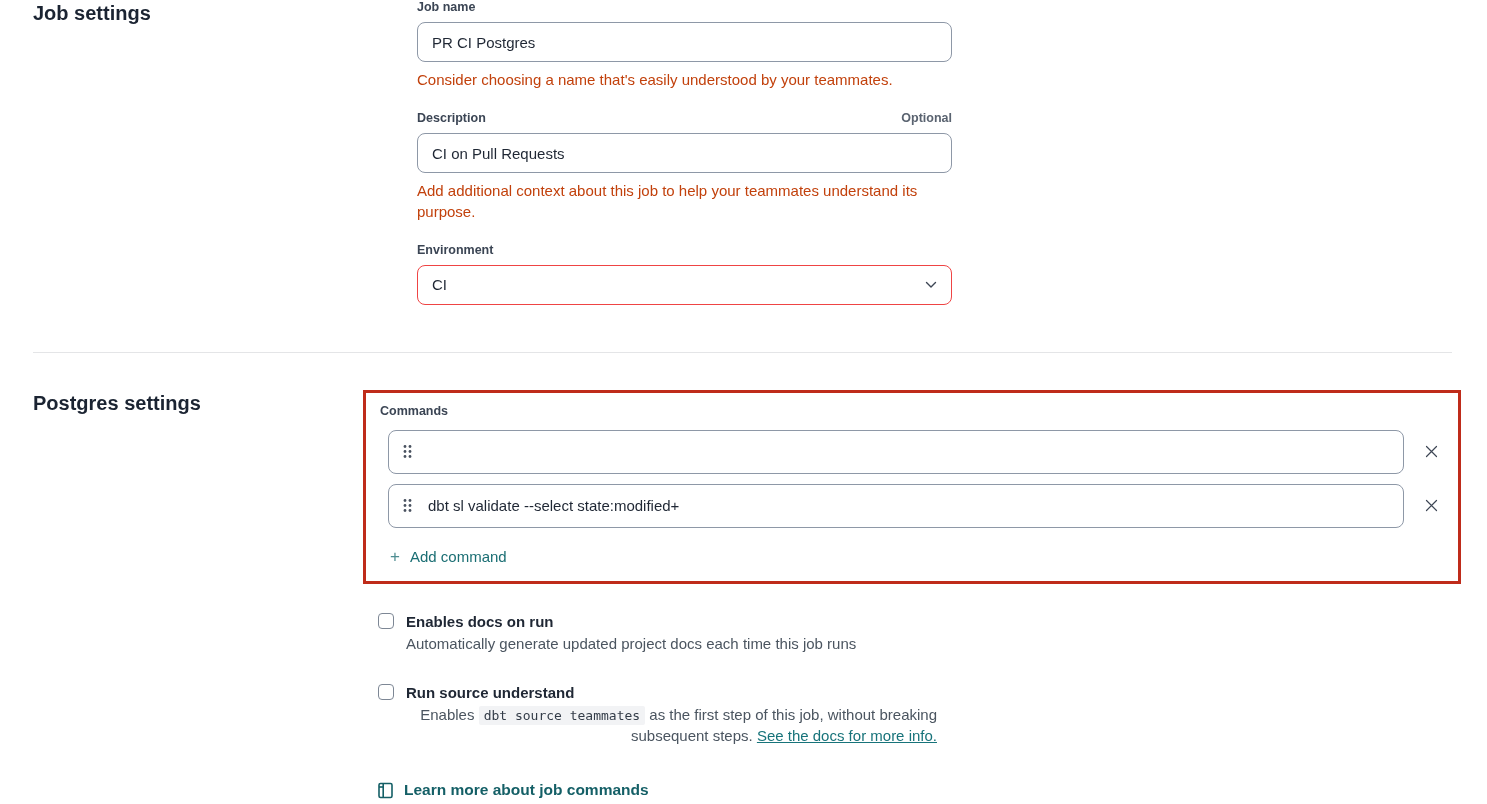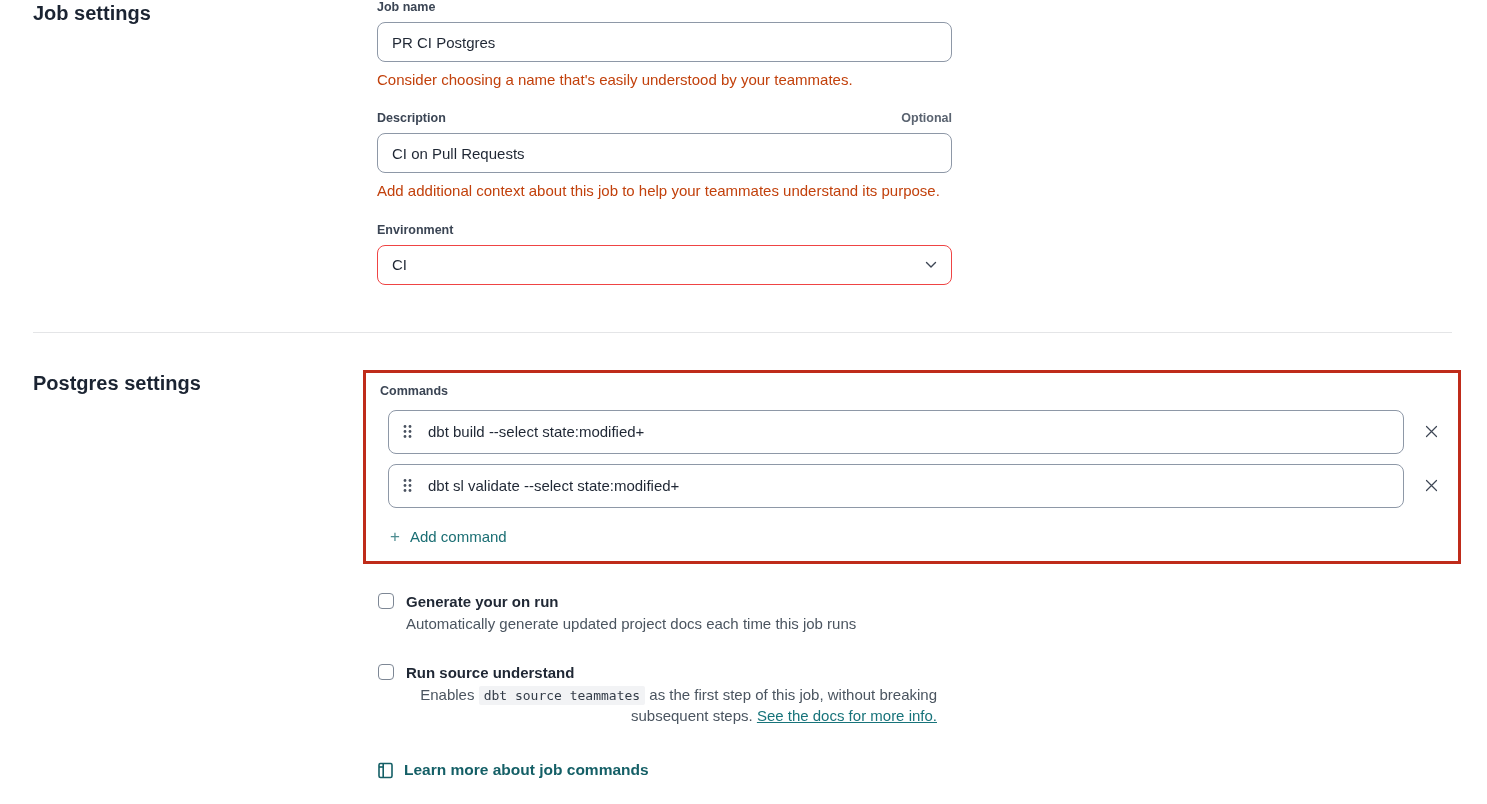--- a/index.html
+++ b/index.html
@@ -16,21 +16,21 @@
   .col-left { width:377px; flex-shrink:0; padding-left:33px; }
   .col-right { flex:1; padding-right:26px; }
   .section-heading {
     margin:2px 0 0 0;
     font-size:20px;
     font-weight:700;
     color:#1b2432;
   }
 
   .fields { width:575px; }
-  .field { margin-bottom:21px; }
+  .field { margin-bottom:21px;margin-left:40px; }
   .field-label {
     display:block;
     font-size:12.5px;
     font-weight:700;
     color:#3b4554;
     margin-bottom:8px;
   }
   .label-row { display:flex; justify-content:space-between; align-items:baseline; margin-bottom:8px; }
   .label-row .field-label { margin-bottom:0; }
   .optional-tag { font-size:12.5px; font-weight:700; color:#5a6370; }
@@ -266,21 +266,20 @@
             <span class="drag-handle">
               <svg width="9" height="15" viewBox="0 0 9 15">
                 <circle cx="2" cy="2.5" r="1.4" fill="#4a5260"></circle>
                   <circle cx="7" cy="2.5" r="1.4" fill="#4a5260"></circle>
                 <circle cx="2" cy="7.5" r="1.4" fill="#4a5260"></circle>
                   <circle cx="7" cy="7.5" r="1.4" fill="#4a5260"></circle>
                 <circle cx="2" cy="12.5" r="1.4" fill="#4a5260"></circle>
                   <circle cx="7" cy="12.5" r="1.4" fill="#4a5260"></circle>
               </svg>
             </span>
-            <input type="text" value="dbt build --select state:modified+" style="">
           </div>
           <button class="remove-btn">
             <span style="display:inline-flex;">
               <svg width="15" height="15" viewBox="0 0 15 15">
                 <path d="M2.5 2.5 L12.5 12.5 M12.5 2.5 L2.5 12.5" stroke="#3d4654" stroke-width="1.2" stroke-linecap="round"></path>
               </svg>
             </span>
           </button>
         </div>
 
@@ -309,21 +308,21 @@
 
         <button class="add-command">
           <span class="plus">+</span>
           <span>Add command</span>
         </button>
       </div>
 
       <div class="check-group">
         <input type="checkbox" class="checkbox" style="">
         <div>
-          <div class="check-title">Generate your on run</div>
+          <div class="check-title">Enables docs on run</div>
           <p class="check-helper">Automatically generate updated project docs each time this job runs</p>
         </div>
       </div>
 
       <div class="check-group">
         <input type="checkbox" class="checkbox" style="">
         <div>
           <div class="check-title">Run source understand</div>
           <p class="check-helper">
             <span>Enables</span>

